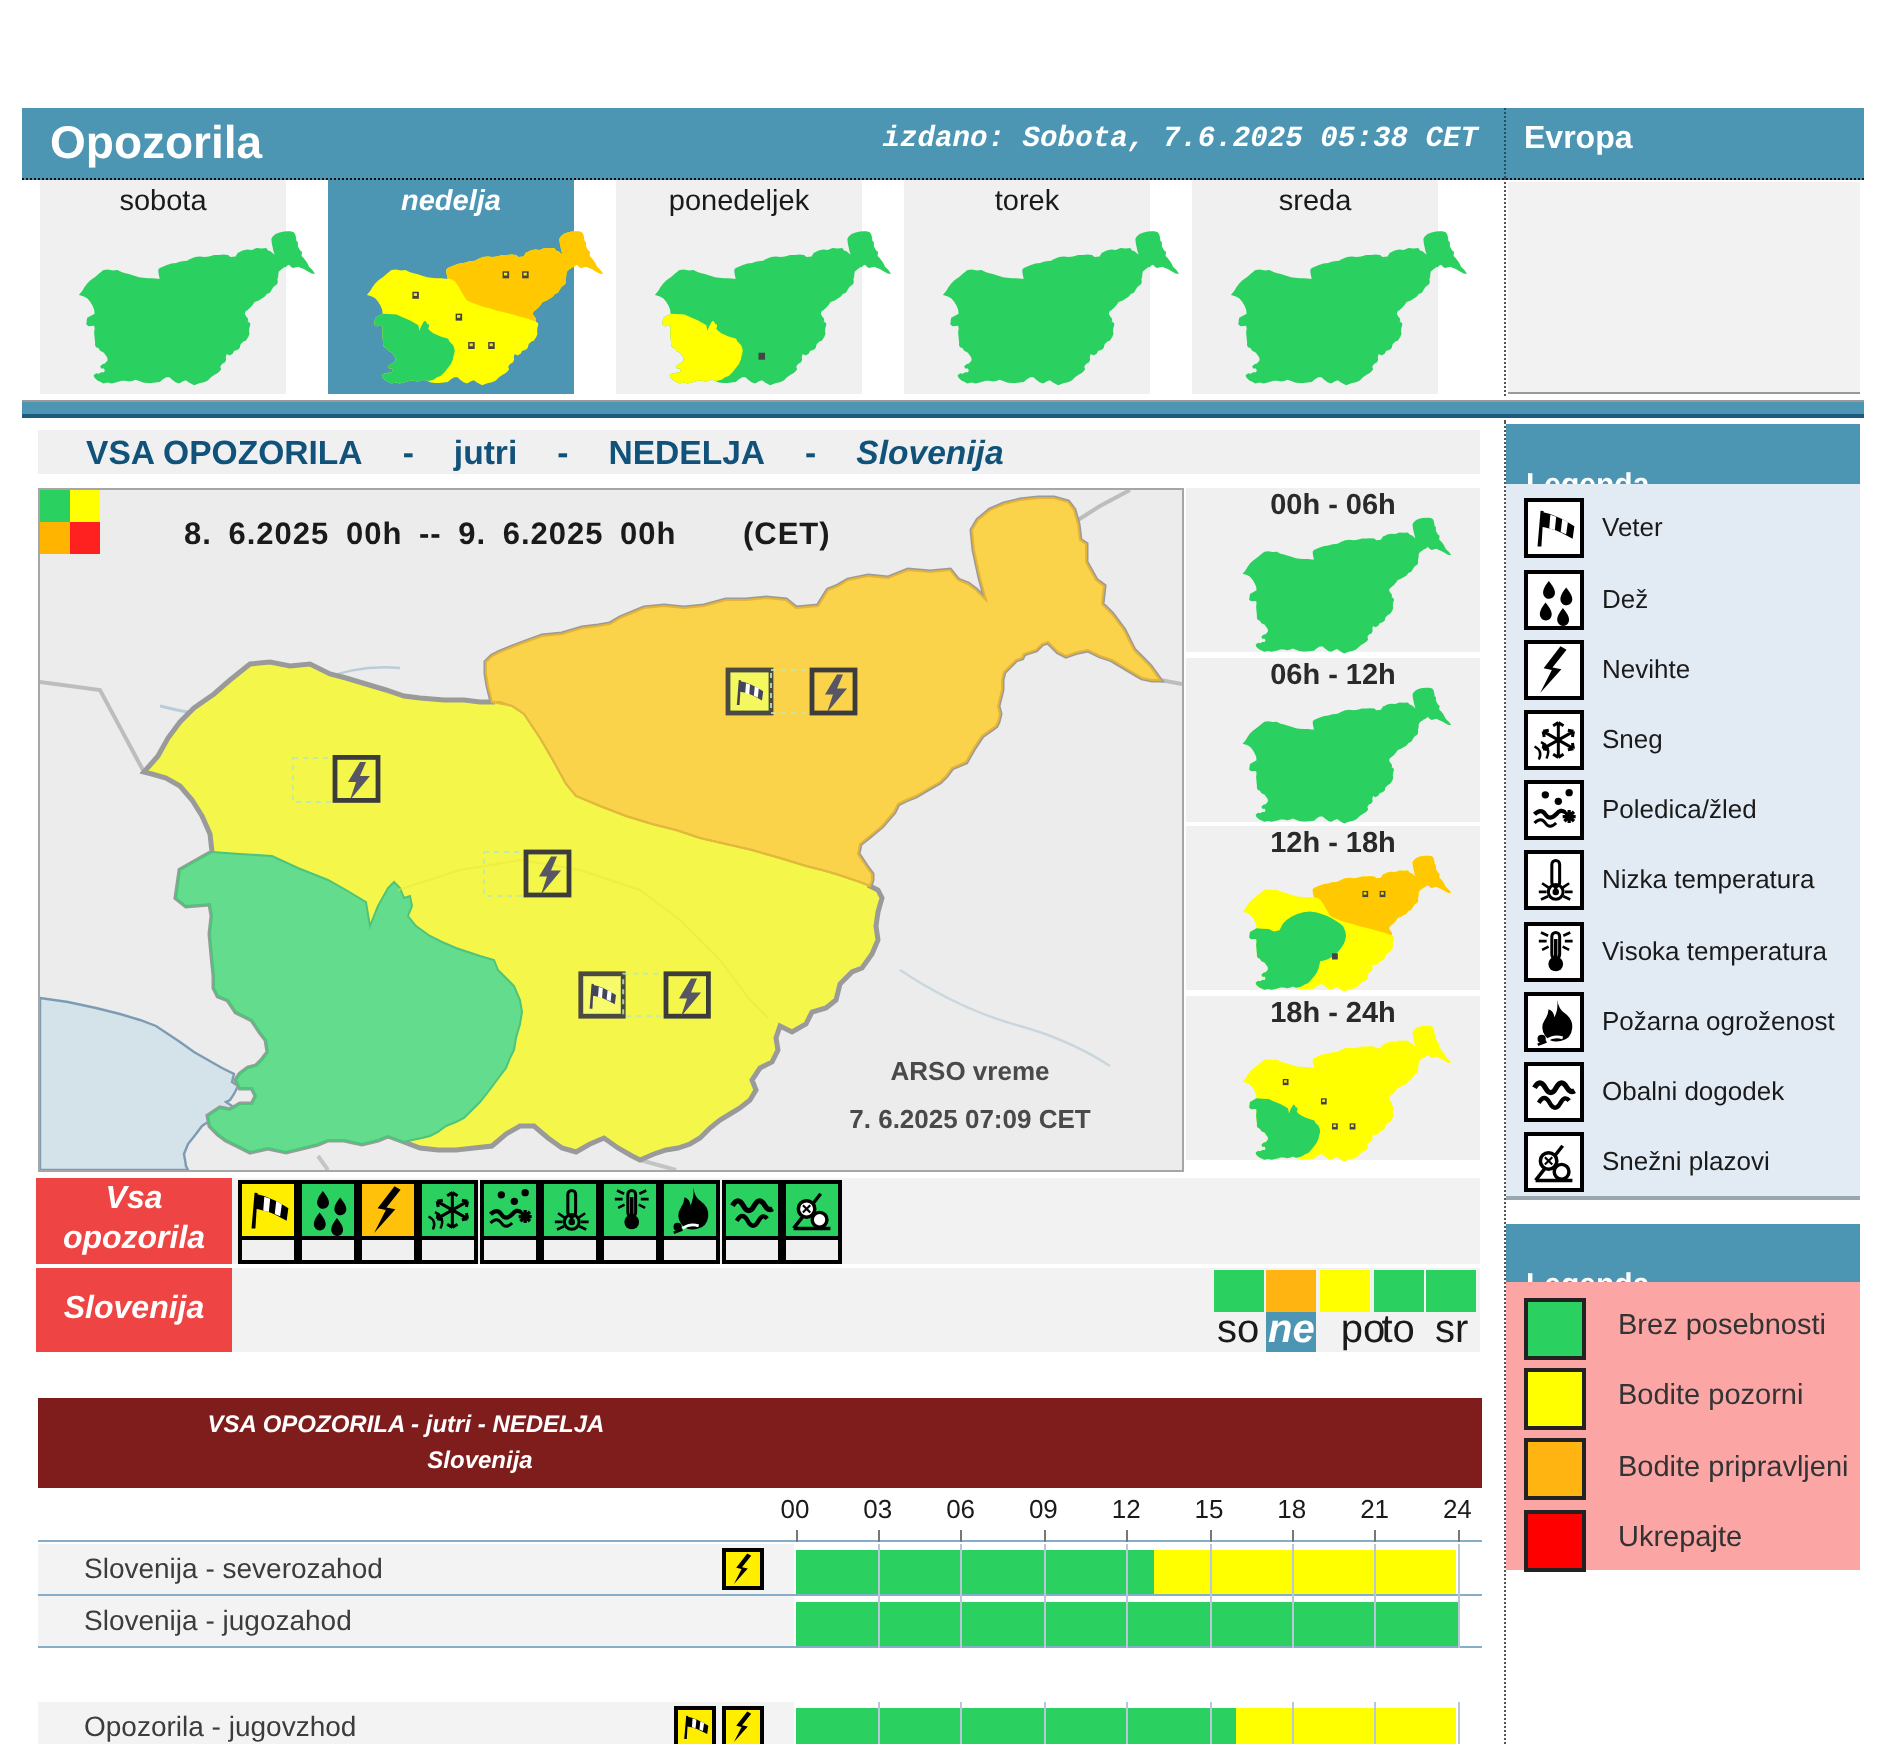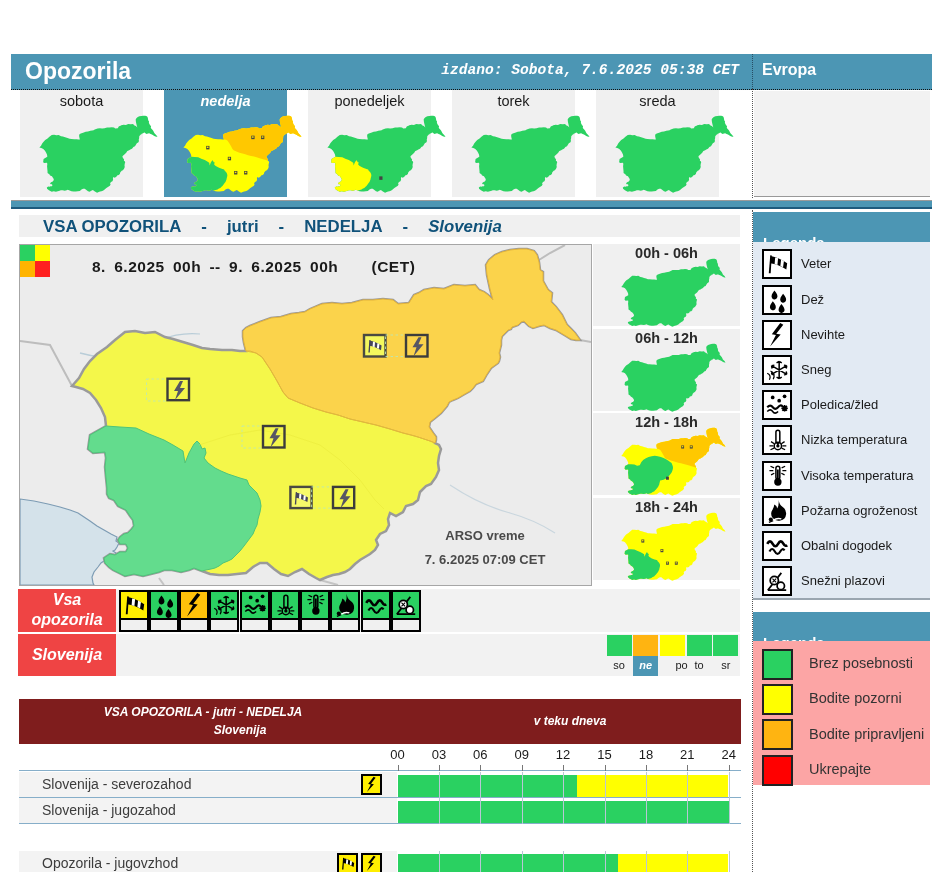--- a/index.html
+++ b/index.html
@@ -35,21 +35,21 @@
 #rowA{left:18px;top:589px;width:722px;height:43px;background:#f2f2f2;}
 #rowB{left:18px;top:634px;width:722px;height:42px;background:#f2f2f2;}
 .bluebtn{background:#ef4444;color:#fff;font-weight:bold;font-style:italic;text-align:center;}
 #btnA{left:0;top:0;width:98px;height:43px;font-size:16px;line-height:20px;padding-top:1px;box-sizing:border-box;}
 #btnB{left:0;top:0;width:98px;height:42px;font-size:16px;line-height:42px;}
 .tile{position:absolute;top:1px;width:26px;height:38px;border:2px solid #000;}
 .tile .ic{position:absolute;left:0;top:0;width:26px;height:26px;}
 .tile .btm{position:absolute;left:0;top:26px;width:26px;height:12px;background:#f0f0f0;border-top:2px solid #000;box-sizing:border-box;}
 
 .selsq{position:absolute;top:1px;width:25px;height:21px;}
-.sellb{position:absolute;top:22px;width:25px;height:20px;font-size:11px;text-align:center;color:#1a1a1a;line-height:19px;}
+.sellb{position:absolute;top:22px;width:25px;height:20px;font-size:20px;text-align:center;color:#1a1a1a;line-height:19px;}
 
 #tbl{left:19px;top:699px;width:722px;height:173px;}
 #tblhead{left:0;top:0;width:722px;height:45px;background:#7f1d1d;color:#fff;font-weight:bold;font-style:italic;font-size:12px;}
 #tblhead .h1{left:-6px;top:6px;width:380px;text-align:center;}
 #tblhead .h2{left:31px;top:23.5px;width:380px;text-align:center;}
 #tblhead .h3{left:380px;top:15px;width:342px;text-align:center;}
 #opis{left:0;top:45px;width:722px;height:27px;background:#fff;border-bottom:1px solid #86aec9;box-sizing:border-box;}
 #opis .o1{left:34px;top:5px;width:380px;text-align:center;color:#2a6cb4;font-size:13px;}
 .hlbl{position:absolute;top:3px;width:30px;margin-left:-15px;text-align:center;font-size:13px;color:#1a1a1a;}
 .tick{position:absolute;top:21px;width:1px;height:6px;background:#777;}
@@ -360,21 +360,20 @@
     <div class="sellb" style="left:651px">po</div>
     <div class="selsq" style="left:668.6px;background:#2ad161"></div>
     <div class="sellb" style="left:668.6px">to</div>
     <div class="selsq" style="left:695.3px;background:#2ad161"></div>
     <div class="sellb" style="left:695.3px">sr</div>
 </div>
 <div id="tbl" class="abs">
   <div id="tblhead" class="abs">
     <span class="abs h1">VSA OPOZORILA - jutri - NEDELJA</span>
     <span class="abs h2">Slovenija</span>
-    <span class="abs h3">v teku dneva</span>
   </div>
   <div id="opis" class="abs">
       <span class="hlbl" style="left:378.5px">00</span>
       <span class="tick" style="left:378.5px"></span>
       <span class="hlbl" style="left:419.9px">03</span>
       <span class="tick" style="left:419.9px"></span>
       <span class="hlbl" style="left:461.3px">06</span>
       <span class="tick" style="left:461.3px"></span>
       <span class="hlbl" style="left:502.7px">09</span>
       <span class="tick" style="left:502.7px"></span>

